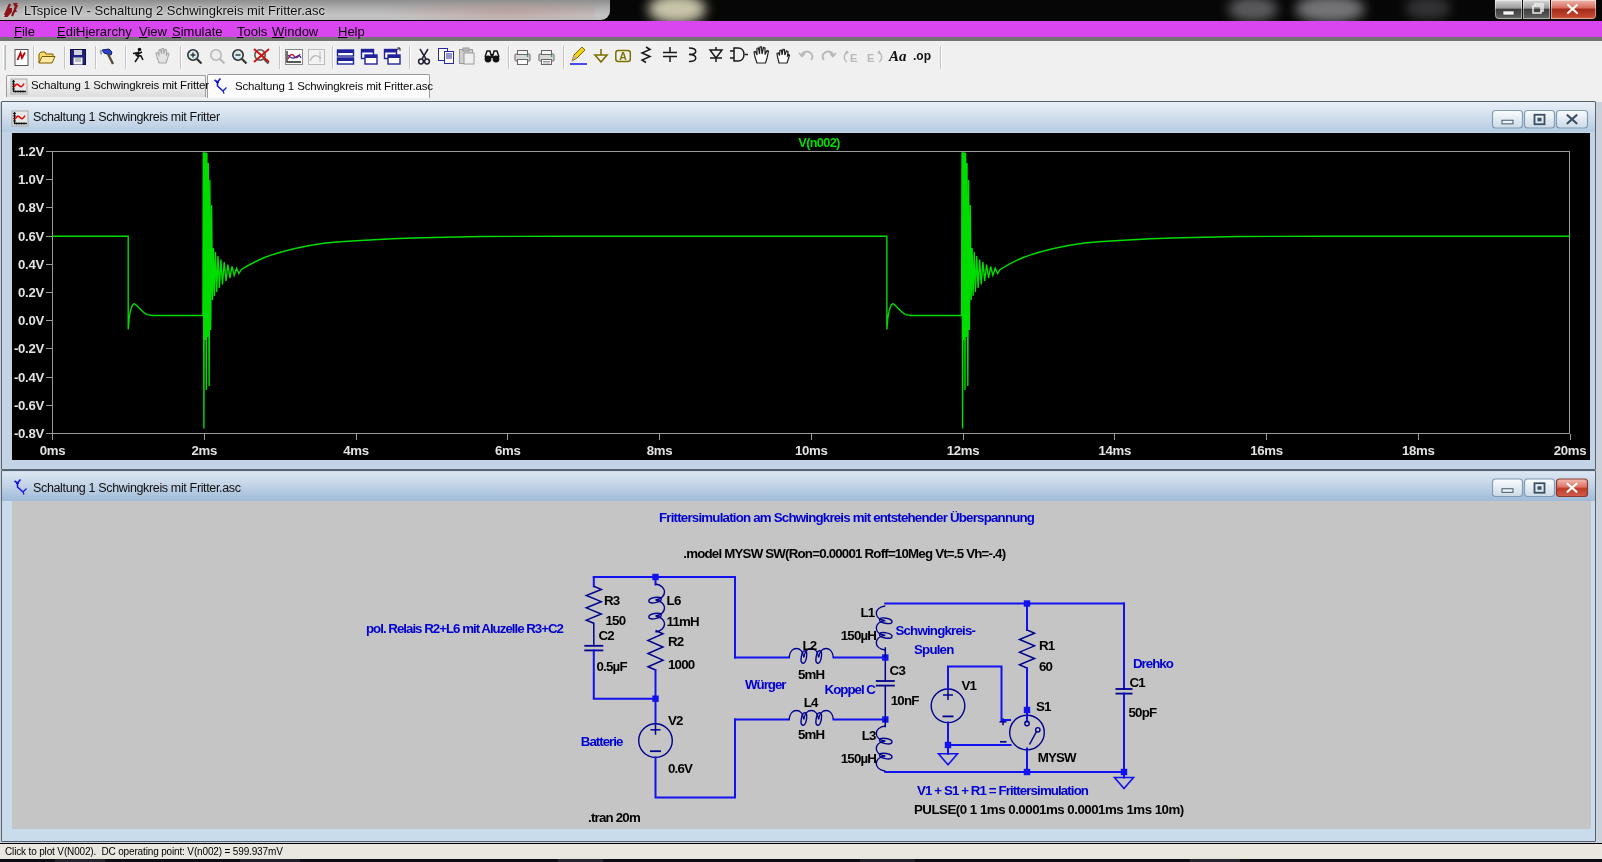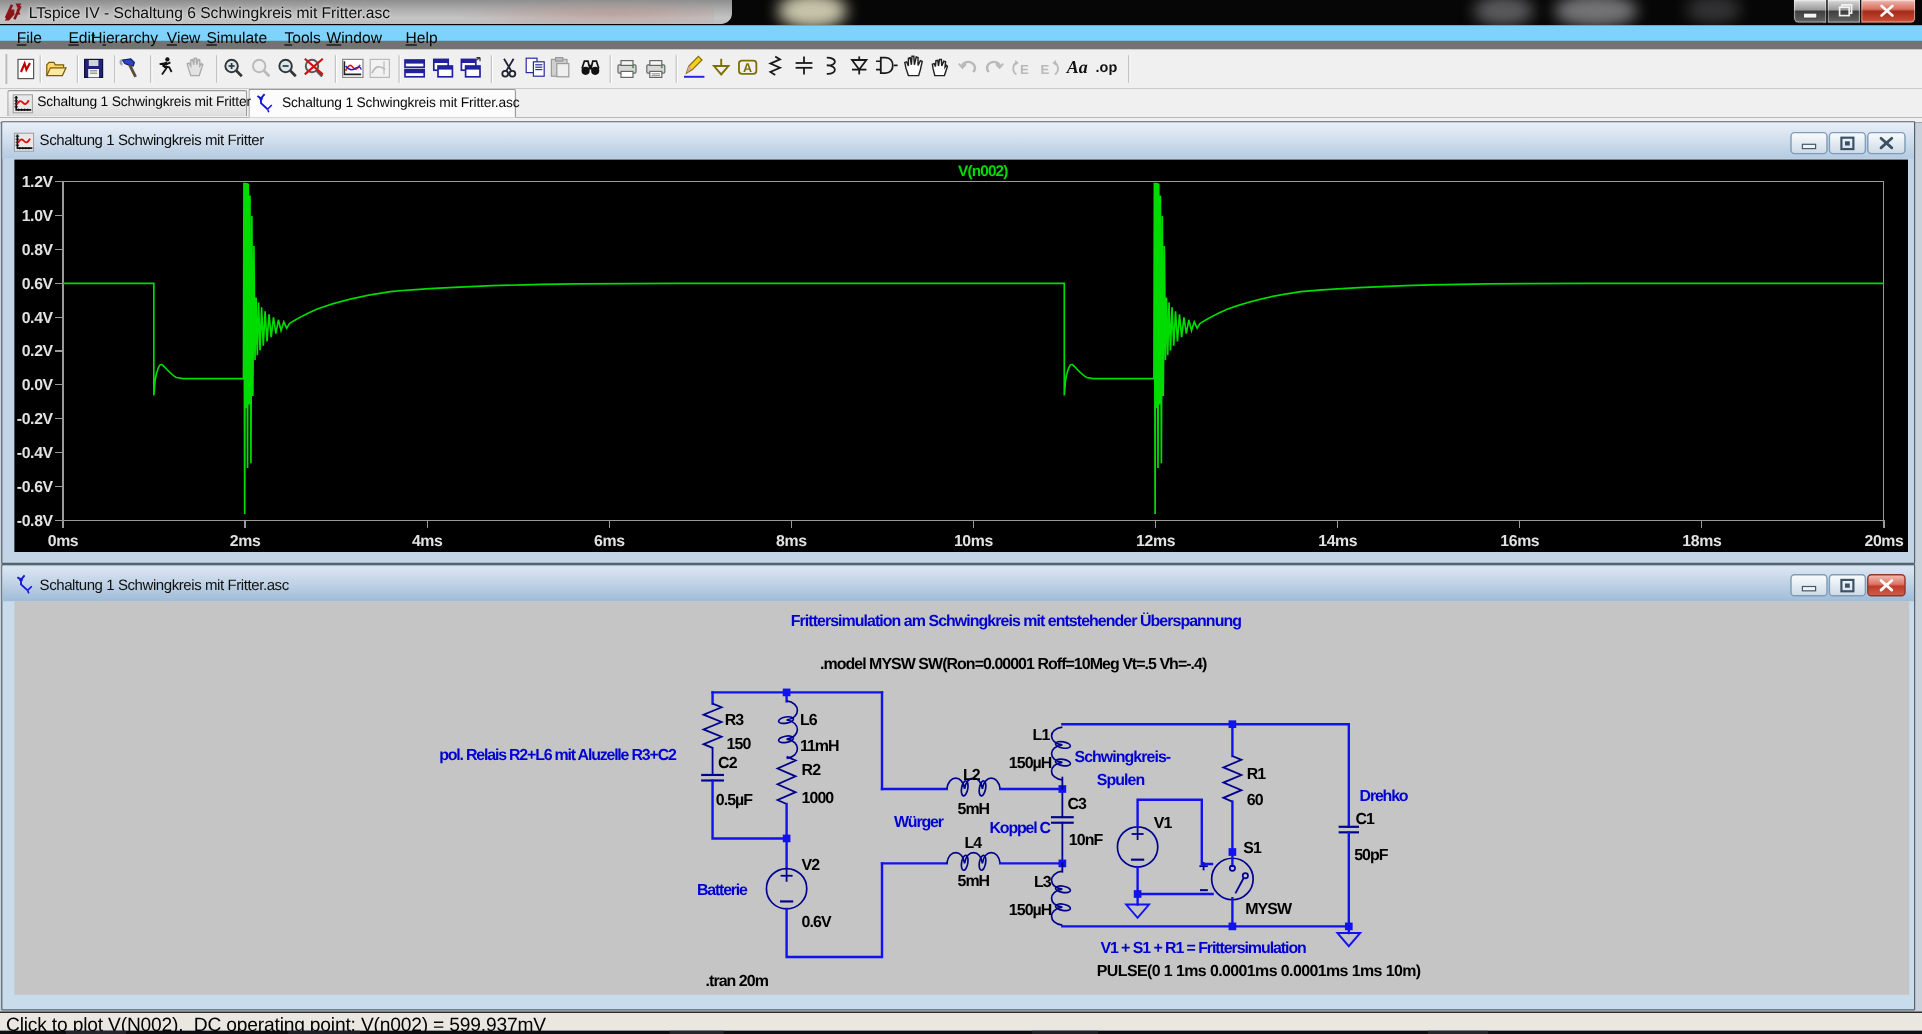--- a/index.html
+++ b/index.html
@@ -7,54 +7,54 @@
 #titlebar{position:absolute;left:0;top:0;width:1602px;height:21px;background:#060606;overflow:hidden}
 #tbband{position:absolute;left:0;top:0;width:610px;height:20px;background:linear-gradient(180deg,#8e8e8e,#adadad 40%,#c4c4c4 75%,#bebebe);border-radius:0 0 9px 0;}
 #tbband2{position:absolute;left:380px;top:0;width:215px;height:20px;background:radial-gradient(ellipse at 60% 60%,rgba(190,120,110,0.35),rgba(0,0,0,0) 70%)}
 .blob{position:absolute;border-radius:50%;filter:blur(6px)}
 #ttext{position:absolute;left:24px;top:3px;font-size:13px;color:#0d0d0d;text-shadow:0 0 2px #e8e8e8,0 0 4px #dadada;white-space:pre}
 #wbtns{position:absolute;left:1494px;top:0;width:104px;height:20px;display:flex}
 .wbtn{height:20px;border:1px solid #101010;border-top:none;box-shadow:inset 0 0 0 1px rgba(255,255,255,0.45);background:linear-gradient(180deg,#d9d9d9 0%,#9c9c9c 42%,#3f3f3f 50%,#555 80%,#6a6a6a)}
 #bmin{width:29px;border-radius:0 0 0 5px}
 #bmax{width:28px;border-left:none}
 #bclose{width:46px;border-left:none;border-radius:0 0 5px 0;background:linear-gradient(180deg,#efb8af 0%,#d86f60 40%,#a52b1c 50%,#c0452c 85%,#d0624a)}
-#menubar{position:absolute;left:0;top:21px;width:1602px;height:20px;background:#7dd3fc;border-bottom:7px solid #737373}
+#menubar{position:absolute;left:0;top:21px;width:1602px;height:20px;background:#d946ef;border-bottom:4px solid #737373}
 .mitem{position:absolute;top:3px;font-size:13px;color:#050505}
 .mitem u{text-decoration:underline}
 #toolbar{position:absolute;left:0;top:41px;width:1602px;height:33px;background:#f0f0f0}
 .tsep{position:absolute;top:5px;width:2px;height:23px;border-left:1px solid #c4c4c4;border-right:1px solid #fdfdfd}
 #grip{position:absolute;left:3px;top:4px;width:3px;height:25px;border-left:1px solid #fff;background:#cfcfcf;border-right:1px solid #b9b9b9}
 #tabbar{position:absolute;left:0;top:74px;width:1602px;height:23.5px;background:#f0f0f0}
 #tab1{position:absolute;left:6px;top:1px;width:200px;height:22px;background:linear-gradient(180deg,#f6f6f6,#e6e6e6 70%,#dcdcdc);border:1px solid #9b9b9b;border-bottom:none;border-radius:2px 2px 0 0}
 #tab2{position:absolute;left:207px;top:0px;width:223px;height:23.5px;background:#fcfcfc;border:1px solid #9b9b9b;border-bottom:none;border-radius:2px 2px 0 0}
 .tabtext{position:absolute;top:5px;font-size:11.5px;letter-spacing:-0.15px;color:#0a0a0a;white-space:pre}
 #midstrip{position:absolute;left:0;top:97.5px;width:1602px;height:4.5px;background:#f0f0f0}
 #mdibg{position:absolute;left:0;top:102px;width:1602px;height:741px;background:#c9d2da}
 #wavewin{position:absolute;left:1px;top:101px;width:1595px;height:368.5px;background:#c3d4e6;border:1px solid #56636f;border-radius:1px}
 #wavetitle{position:absolute;left:2px;top:102px;width:1593px;height:30px;background:linear-gradient(180deg,#e8eff7 0%,#d4e0ee 45%,#b4cbe1 100%)}
 #waveblack{position:absolute;left:11.5px;top:132.5px;width:1578.5px;height:327px;background:#000}
 #schwin{position:absolute;left:1px;top:469.5px;width:1595px;height:372px;background:#c8dcec;border:1px solid #56636f;border-radius:1px}
 #schtitle{position:absolute;left:2px;top:471.5px;width:1593px;height:29px;background:linear-gradient(180deg,#dbe6f2 0%,#c6d6e8 40%,#9fbcd8 100%)}
 #schcanvas{position:absolute;left:11.5px;top:500.5px;width:1579px;height:328.5px;background:#c5c5c5}
 .wintext{position:absolute;font-size:12.5px;letter-spacing:-0.35px;color:#101010;white-space:pre}
 #statusbar{position:absolute;left:0;top:843.5px;width:1602px;height:15.5px;background:#eae7e0}
-#statustext{position:absolute;left:5px;top:845.5px;font-size:16px;letter-spacing:-0.15px;color:#000;white-space:pre}
+#statustext{position:absolute;left:5px;top:845.5px;font-size:10px;letter-spacing:-0.15px;color:#000;white-space:pre}
 #taskstrip{position:absolute;left:0;top:859px;width:1602px;height:3px;background:#0b0d11}
 svg{position:absolute;left:0;top:0}
 </style>
 </head>
 <body>
 <div id="titlebar">
   <div id="tbband"></div>
   <div id="tbband2"></div>
   <div class="blob" style="left:648px;top:-6px;width:58px;height:30px;background:rgba(235,230,200,0.85)"></div>
   <div class="blob" style="left:1228px;top:-4px;width:50px;height:26px;background:rgba(160,160,165,0.55)"></div>
   <div class="blob" style="left:1295px;top:-5px;width:70px;height:28px;background:rgba(190,190,195,0.6)"></div>
   <div class="blob" style="left:1405px;top:-4px;width:46px;height:24px;background:rgba(120,120,125,0.4)"></div>
-  <div id="ttext">LTspice IV - Schaltung 6 Schwingkreis mit Fritter.asc</div>
+  <div id="ttext">LTspice IV - Schaltung 2 Schwingkreis mit Fritter.asc</div>
   <div id="wbtns">
     <div class="wbtn" id="bmin"></div>
     <div class="wbtn" id="bmax"></div>
     <div class="wbtn" id="bclose"></div>
   </div>
 </div>
 <div id="menubar">
   <div class="mitem" style="left:14px"><u>F</u>ile</div>
   <div class="mitem" style="left:57px"><u>E</u>dit</div>
   <div class="mitem" style="left:76px">H<u>i</u>erarchy</div>

